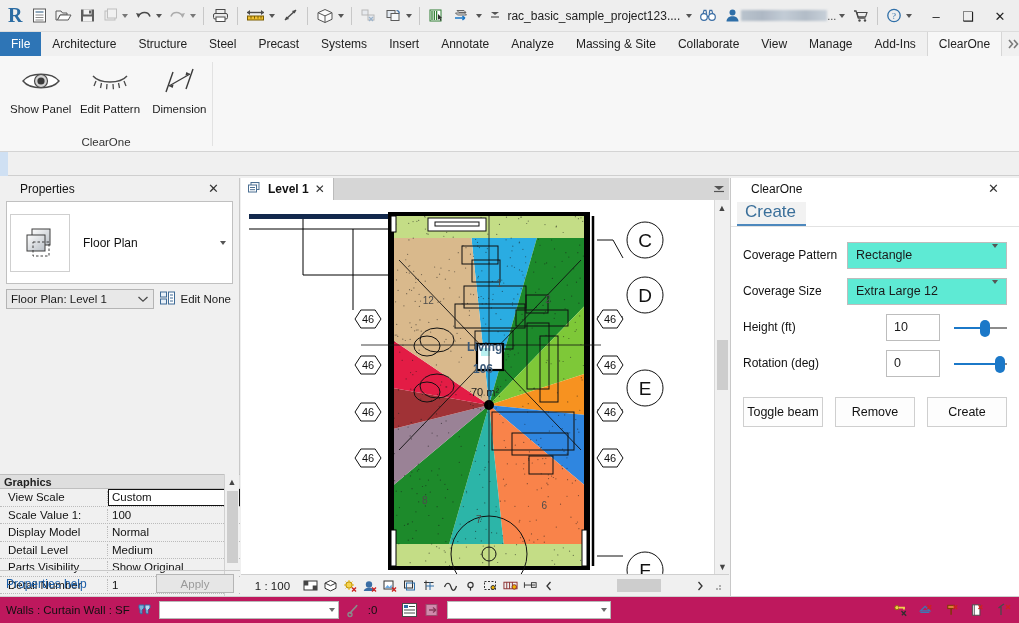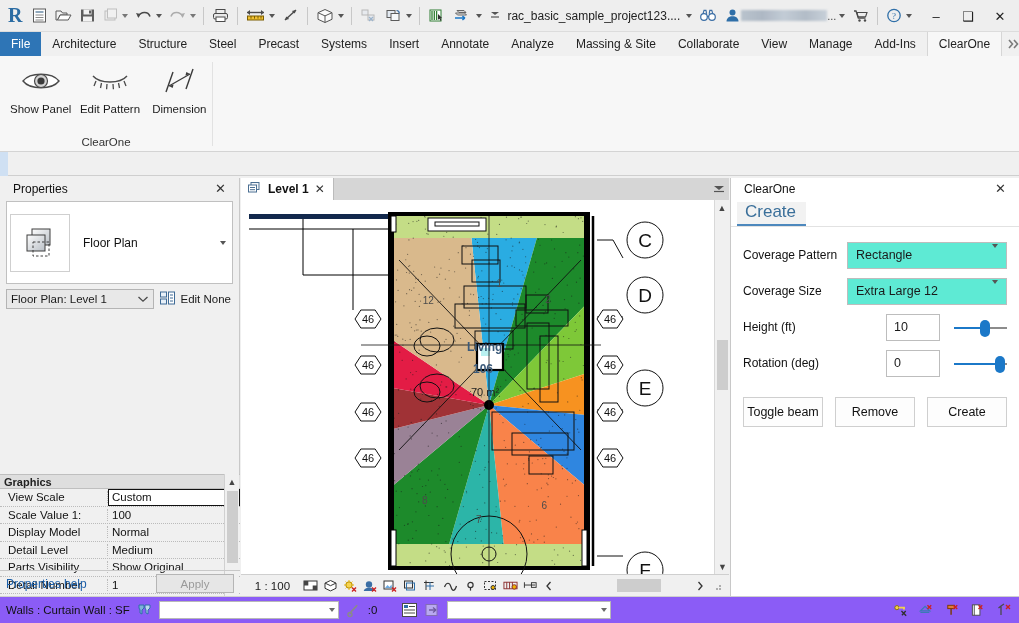--- a/index.html
+++ b/index.html
@@ -54,21 +54,21 @@
   .panel-title{ position:absolute; bottom:4px; left:0; width:212px; text-align:center; font-size:11.5px; color:#333;}
   .panel-div{ position:absolute; left:212px; top:6px; width:1px; height:84px; background:#e2e2e2;}
   .optbar{ position:absolute; left:0; top:152px; width:1019px; height:24px; background:#f0f0f0; border-bottom:1px solid #cfcfcf;}
   .optbar .blue{ position:absolute; left:0; top:0; width:8px; height:24px; background:#cfe0f3; }
 
   
   .props{
     position:absolute; left:0; top:178px; width:240px; height:418px;
     background:#f0f0f0; border-right:1px solid #c8c8c8;
   }
-  .pal-head{ height:21px; display:flex; align-items:center; padding:0 13px; font-size:12px; color:#111;gap:45px;}
+  .pal-head{ height:21px; display:flex; align-items:center; padding:0 20px; font-size:12px; color:#111;gap:45px;}
   .pal-head .x{ margin-left:auto; font-size:13px; color:#333; cursor:default;}
   .type-sel{ margin:2px 6px 0 6px; height:83px; background:#fff; border:1px solid #c0c0c0; display:flex; align-items:center; }
   .type-thumb{ width:60px;height:58px; margin:3px; border:1px solid #cfcfcf; background:#fff; display:flex;align-items:center;justify-content:center;}
   .type-name{ flex:1; font-size:12px; color:#111; padding-left:10px;}
   .type-arrow{ width:22px; display:flex; align-items:center; justify-content:center;}
   .sel-row{ display:flex; align-items:center; margin:5px 6px 0 6px; gap:5px; }
   .combo{ flex:1; height:20px; background:#e8e8e8; border:1px solid #b4b4b4; display:flex; align-items:center; padding:0 4px; font-size:11.5px;}
   .combo .cv{ flex:1; white-space:nowrap; overflow:hidden;}
   .edit-type{ display:flex; align-items:center; gap:4px; font-size:11.5px; white-space:nowrap; padding-right:2px;}
 
@@ -120,21 +120,21 @@
   .fnum{ width:54px; height:27px; border:1px solid #bdbdbd; background:#fff; display:flex; align-items:center; padding:0 7px; font-size:12.5px;margin-left:39px;}
   .slider{ flex:1; margin-left:14px; height:27px; position:relative; display:flex; align-items:center;}
   .slider .track{ position:absolute; left:0; right:0; top:13px; height:2.5px; background:#8c8c8c;}
   .slider .fill{ position:absolute; left:0; top:13px; height:2.5px; background:#1b78c8;}
   .slider .knob{ position:absolute; top:6px; width:10px; height:17px; border-radius:5px; background:#1b78c8;}
   .btnrow{ display:flex; gap:12px; margin-top:16px; }
   .abtn{ flex:1; height:30px; border:1px solid #cfcfcf; background:#fdfdfd; font-size:12.5px; color:#111;
      display:flex; align-items:center; justify-content:center; }
 
   
-  .statusbar{ position:absolute; left:0; bottom:0; width:1019px; height:27px; background:#8b5cf6;
+  .statusbar{ position:absolute; left:0; bottom:0; width:1019px; height:27px; background:#be185d;
      border-top:1px solid #cfcfcf; display:flex; align-items:center; gap:6px; padding:0 6px; font-size:11.5px;}
   .sb-text{ white-space:nowrap; color:#111;}
   .sb-combo{ width:180px; height:18px; background:#fff; border:1px solid #b8b8b8; display:flex; align-items:center; padding:0 3px;}
   .sb-combo .cv{ flex:1; font-size:11px; color:#666;}
   .sb-icons{ margin-left:auto; display:flex; gap:9px; align-items:center;}
   .sb-ic{ width:17px;height:17px; display:flex;align-items:center;justify-content:center;}
   .arrowdn{ width:0;height:0;border-left:3.5px solid transparent;border-right:3.5px solid transparent;border-top:4px solid #6a6a6a;}
 </style>
 </head>
 <body>

